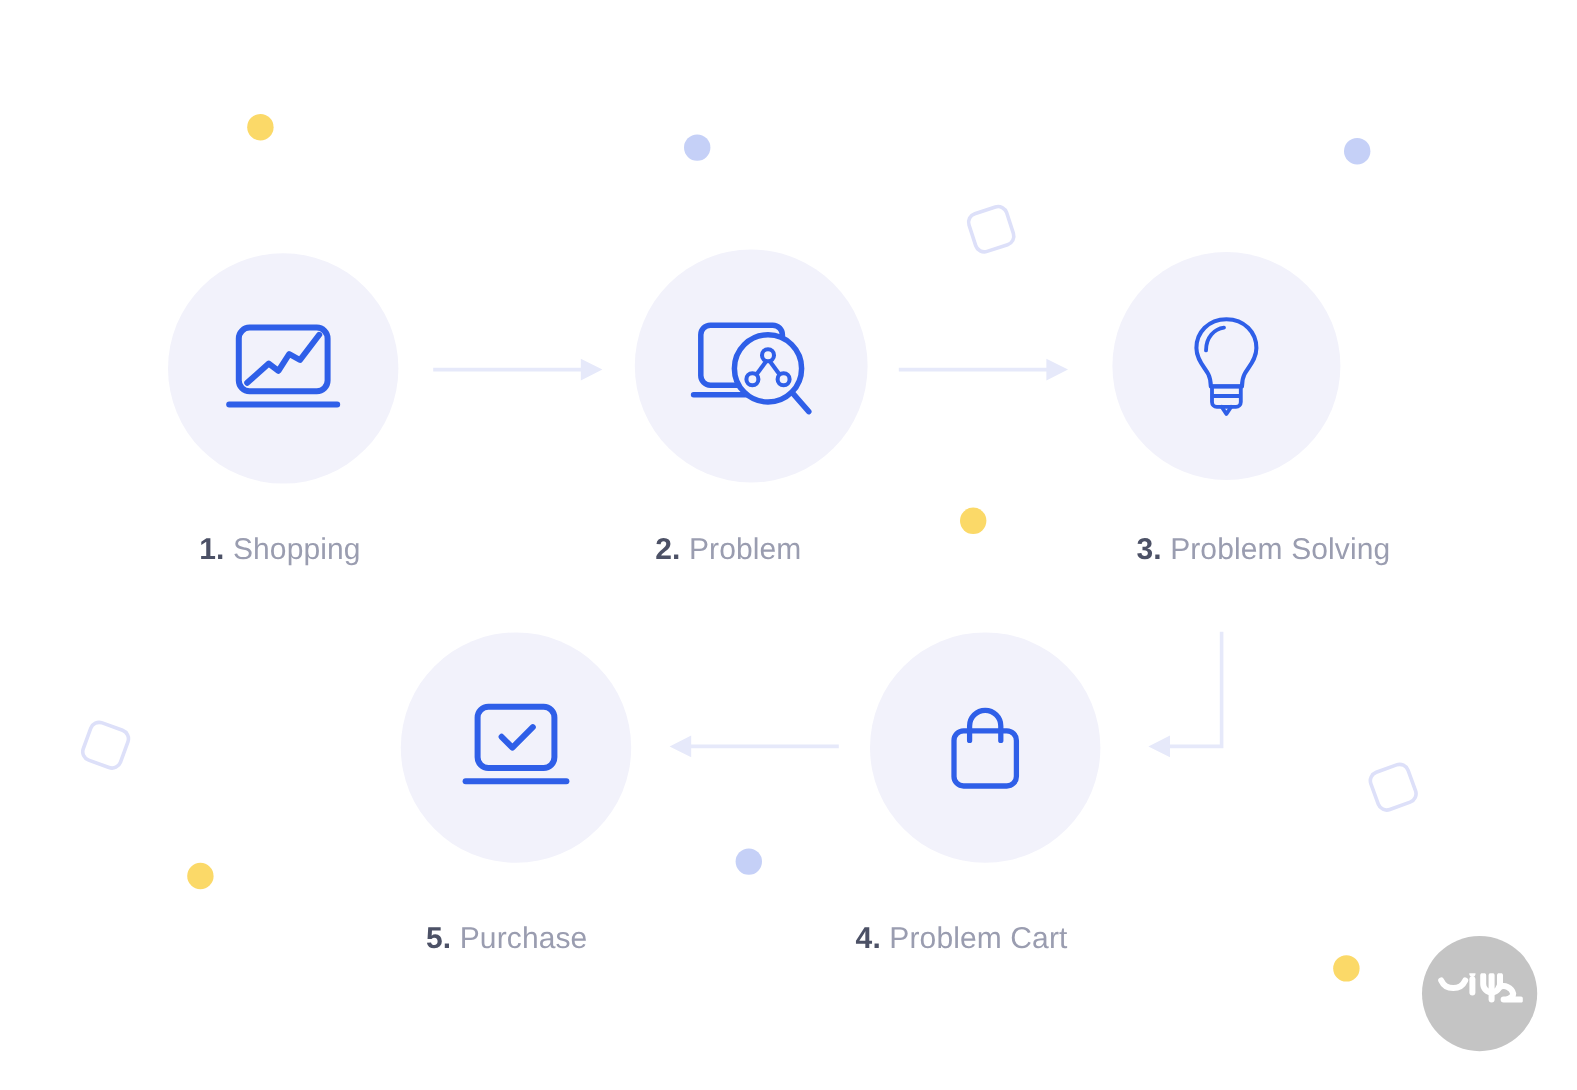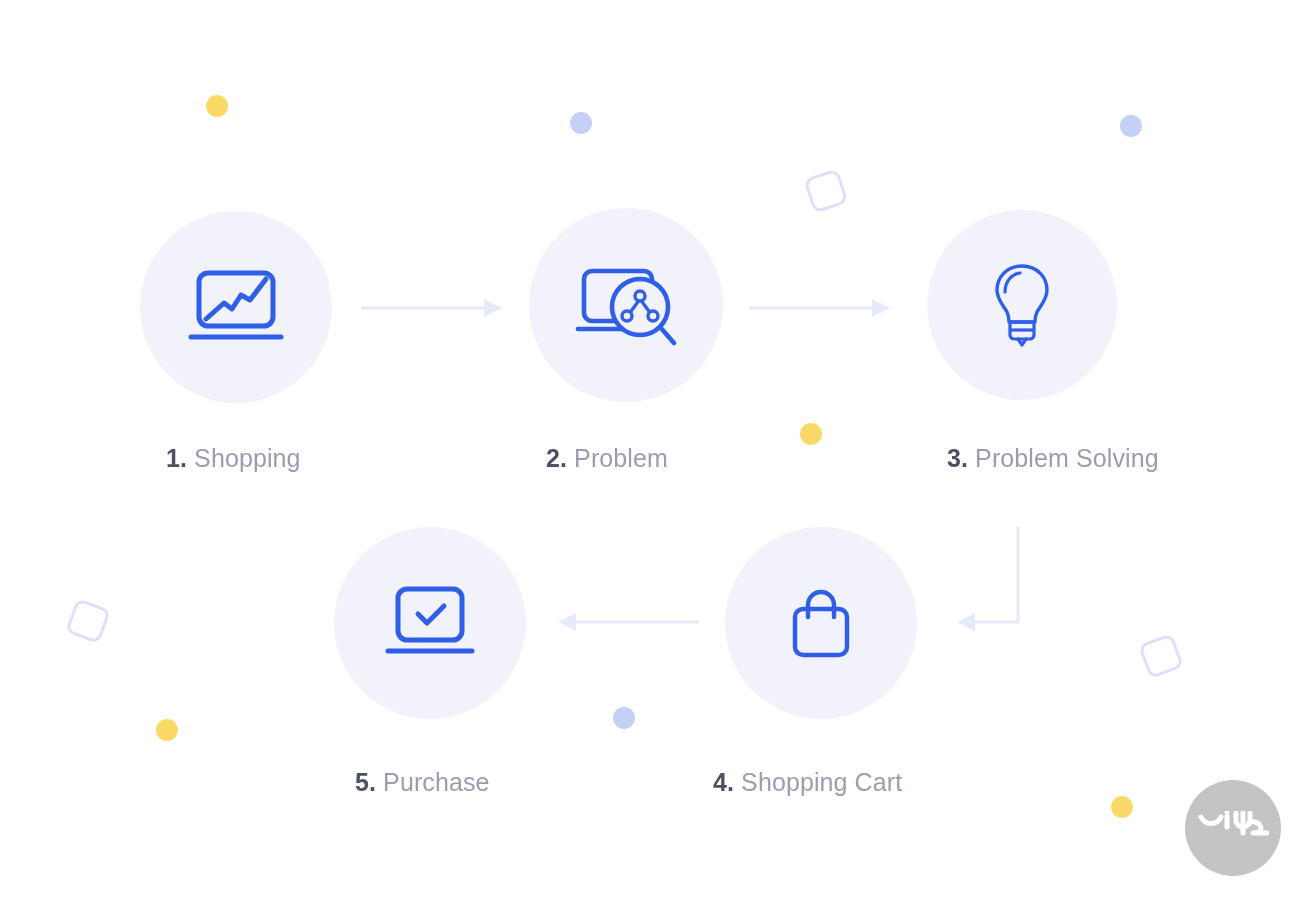--- a/index.html
+++ b/index.html
@@ -178,21 +178,21 @@
 
   <div class="step">
     <div class="bubble" style="left:725px; top:527px; width:192px; height:192px;">
       <svg width="62" height="72" viewBox="0 0 62 72">
         <rect x="5" y="22" width="52" height="46" rx="8" ry="8" fill="none" stroke="#2f5fe8" stroke-width="4.4"></rect>
         <path d="M 18 30 v -12 a 13 13 0 0 1 26 0 v 12" fill="none" stroke="#2f5fe8" stroke-width="4.4" stroke-linecap="round"></path>
       </svg>
     </div>
     <div class="caption" style="left:713px; top:770px;">
       <span class="num">4.</span>
-      <span class="lbl">Shopping Cart</span>
+      <span class="lbl">Problem Cart</span>
     </div>
   </div>
 
   <div class="step">
     <div class="bubble" style="left:334px; top:527px; width:192px; height:192px;">
       <svg width="96" height="78" viewBox="0 0 96 78">
         <rect x="16" y="5" width="64" height="51" rx="9" ry="9" fill="none" stroke="#2f5fe8" stroke-width="5"></rect>
         <polyline points="36,30 45,39 62,22" fill="none" stroke="#2f5fe8" stroke-width="5" stroke-linecap="round" stroke-linejoin="round"></polyline>
         <line x1="6" y1="67" x2="90" y2="67" stroke="#2f5fe8" stroke-width="5" stroke-linecap="round"></line>
       </svg>

